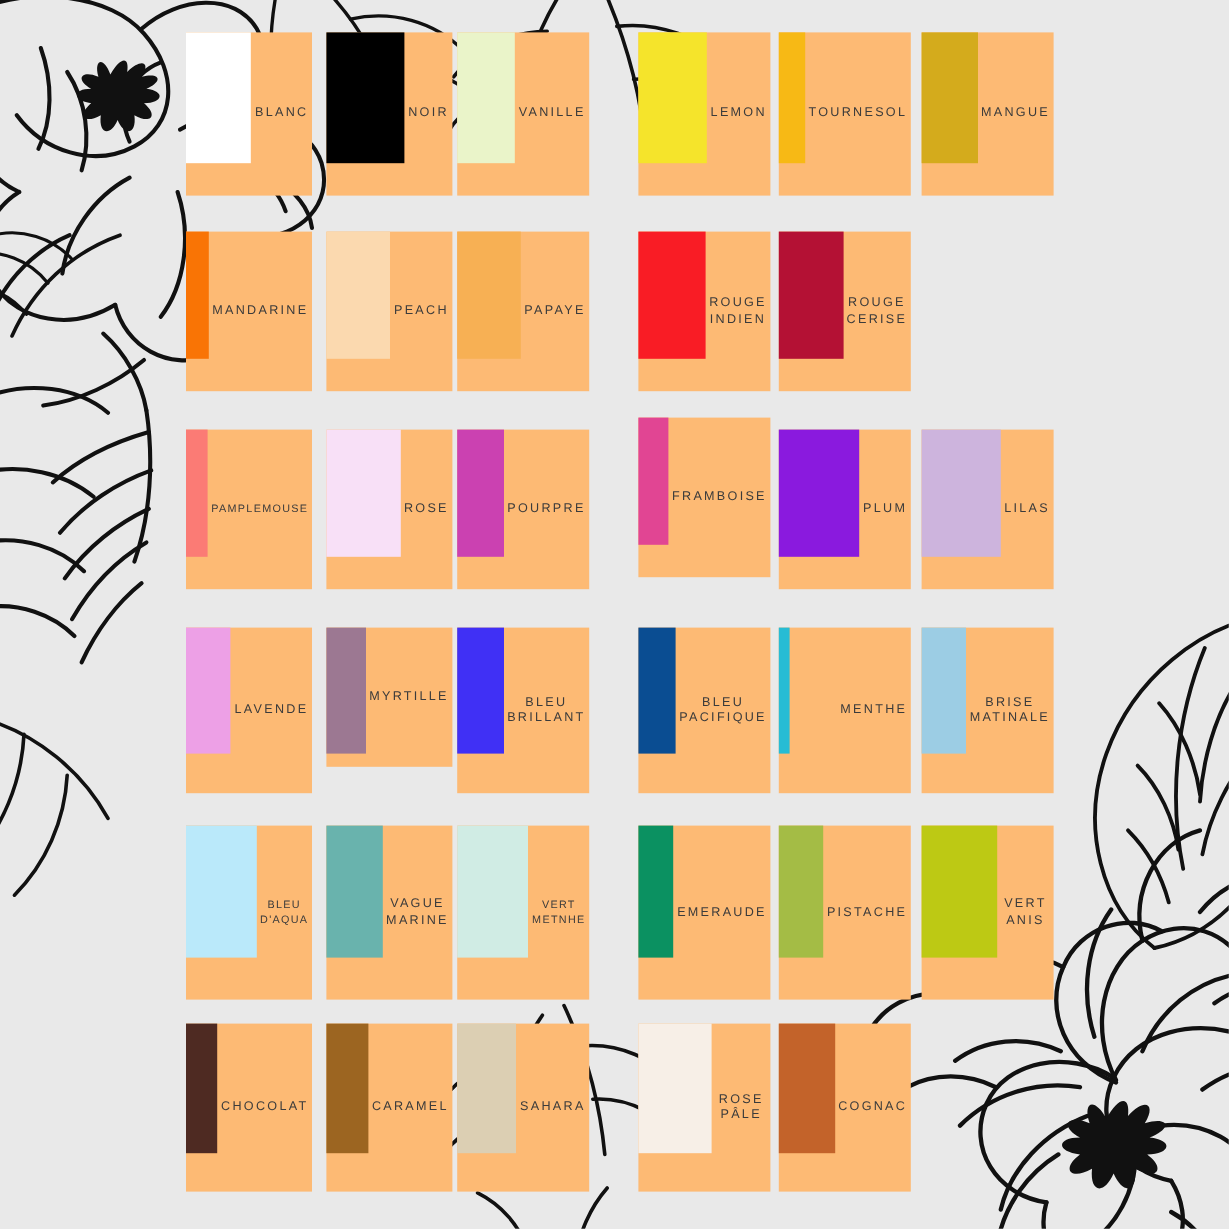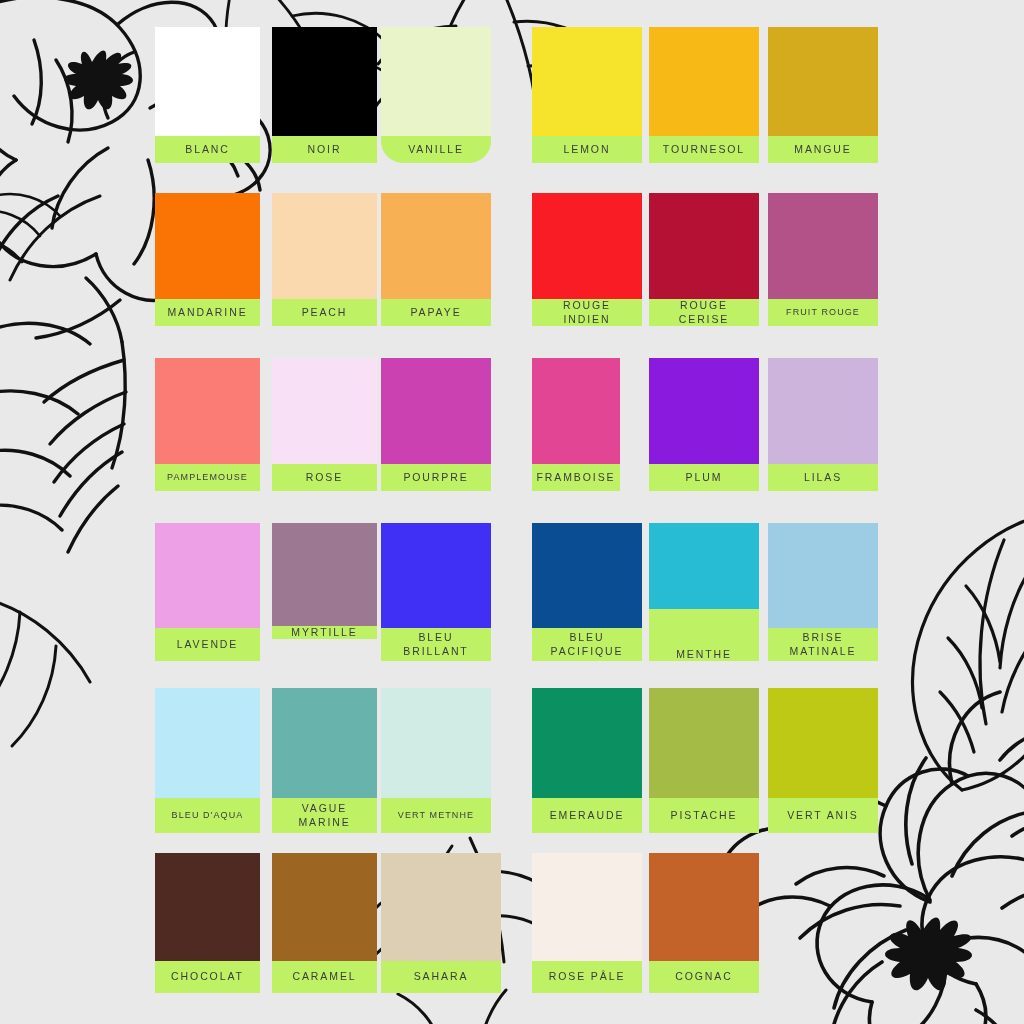--- a/index.html
+++ b/index.html
@@ -28,23 +28,22 @@
 
   
   #palette-grid {
     position: absolute;
     inset: 0;
     z-index: 2;
   }
 
   .swatch-card {
     position: absolute;
-    background: #bef264;
+    background: #fdba74;
     display: flex;
-    flex-direction: column;
     box-sizing: border-box;
   }
   .swatch-chip {
     width: 100%;
     display: block;
   }
   .swatch-label {
     flex: 1 1 auto;
     display: flex;
     align-items: center;
@@ -194,21 +193,21 @@
 
 <div id="palette-grid">
     <div class="swatch-card" style="left: 155px; top: 27px; width: 105px; height: 136px;">
       <div class="swatch-chip" style="height: 109px; background: rgb(255, 255, 255);"></div>
       <div class="swatch-label">BLANC</div>
     </div>
     <div class="swatch-card" style="left: 272px; top: 27px; width: 105px; height: 136px;">
       <div class="swatch-chip" style="height: 109px; background: rgb(0, 0, 0);"></div>
       <div class="swatch-label">NOIR</div>
     </div>
-    <div class="swatch-card" style="left: 381px; top: 27px; width: 110px; height: 136px; border-radius: 22px;">
+    <div class="swatch-card" style="left: 381px; top: 27px; width: 110px; height: 136px;">
       <div class="swatch-chip" style="height: 109px; background: rgb(234, 244, 201);"></div>
       <div class="swatch-label">VANILLE</div>
     </div>
     <div class="swatch-card" style="left: 532px; top: 27px; width: 110px; height: 136px;">
       <div class="swatch-chip" style="height: 109px; background: rgb(245, 228, 43);"></div>
       <div class="swatch-label">LEMON</div>
     </div>
     <div class="swatch-card" style="left: 649px; top: 27px; width: 110px; height: 136px;">
       <div class="swatch-chip" style="height: 109px; background: rgb(247, 185, 21);"></div>
       <div class="swatch-label">TOURNESOL</div>
@@ -232,37 +231,33 @@
     <div class="swatch-card" style="left: 532px; top: 193px; width: 110px; height: 133px;">
       <div class="swatch-chip" style="height: 106px; background: rgb(249, 28, 37);"></div>
       <div class="swatch-label">ROUGE
 INDIEN</div>
     </div>
     <div class="swatch-card" style="left: 649px; top: 193px; width: 110px; height: 133px;">
       <div class="swatch-chip" style="height: 106px; background: rgb(180, 17, 52);"></div>
       <div class="swatch-label">ROUGE
 CERISE</div>
     </div>
-    <div class="swatch-card" style="left: 768px; top: 193px; width: 110px; height: 133px;">
-      <div class="swatch-chip" style="height: 106px; background: rgb(179, 82, 137);"></div>
-      <div class="swatch-label tight">FRUIT ROUGE</div>
-    </div>
     <div class="swatch-card" style="left: 155px; top: 358px; width: 105px; height: 133px;">
       <div class="swatch-chip" style="height: 106px; background: rgb(251, 123, 117);"></div>
       <div class="swatch-label tight">PAMPLEMOUSE</div>
     </div>
     <div class="swatch-card" style="left: 272px; top: 358px; width: 105px; height: 133px;">
       <div class="swatch-chip" style="height: 106px; background: rgb(248, 224, 247);"></div>
       <div class="swatch-label">ROSE</div>
     </div>
     <div class="swatch-card" style="left: 381px; top: 358px; width: 110px; height: 133px;">
       <div class="swatch-chip" style="height: 106px; background: rgb(203, 65, 177);"></div>
       <div class="swatch-label">POURPRE</div>
     </div>
-    <div class="swatch-card" style="left: 532px; top: 358px; width: 88px; height: 133px;">
+    <div class="swatch-card" style="left: 532px; top: 348px; width: 110px; height: 133px;">
       <div class="swatch-chip" style="height: 106px; background: rgb(225, 69, 147);"></div>
       <div class="swatch-label">FRAMBOISE</div>
     </div>
     <div class="swatch-card" style="left: 649px; top: 358px; width: 110px; height: 133px; justify-content: space-between;">
       <div class="swatch-chip" style="height: 106px; background: rgb(138, 26, 222);"></div>
       <div class="swatch-label">PLUM</div>
     </div>
     <div class="swatch-card" style="left: 768px; top: 358px; width: 110px; height: 133px;">
       <div class="swatch-chip" style="height: 106px; background: rgb(205, 180, 221);"></div>
       <div class="swatch-label">LILAS</div>
@@ -320,21 +315,21 @@
       <div class="swatch-label">VERT ANIS</div>
     </div>
     <div class="swatch-card" style="left: 155px; top: 853px; width: 105px; height: 140px;">
       <div class="swatch-chip" style="height: 108px; background: rgb(78, 42, 34);"></div>
       <div class="swatch-label">CHOCOLAT</div>
     </div>
     <div class="swatch-card" style="left: 272px; top: 853px; width: 105px; height: 140px;">
       <div class="swatch-chip" style="height: 108px; background: rgb(156, 101, 33);"></div>
       <div class="swatch-label">CARAMEL</div>
     </div>
-    <div class="swatch-card" style="left: 381px; top: 853px; width: 120px; height: 140px;">
+    <div class="swatch-card" style="left: 381px; top: 853px; width: 110px; height: 140px;">
       <div class="swatch-chip" style="height: 108px; background: rgb(220, 207, 179);"></div>
       <div class="swatch-label">SAHARA</div>
     </div>
     <div class="swatch-card" style="left: 532px; top: 853px; width: 110px; height: 140px;">
       <div class="swatch-chip" style="height: 108px; background: rgb(247, 239, 231);"></div>
       <div class="swatch-label">ROSE PÂLE</div>
     </div>
     <div class="swatch-card" style="left: 649px; top: 853px; width: 110px; height: 140px;">
       <div class="swatch-chip" style="height: 108px; background: rgb(195, 99, 42);"></div>
       <div class="swatch-label">COGNAC</div>

